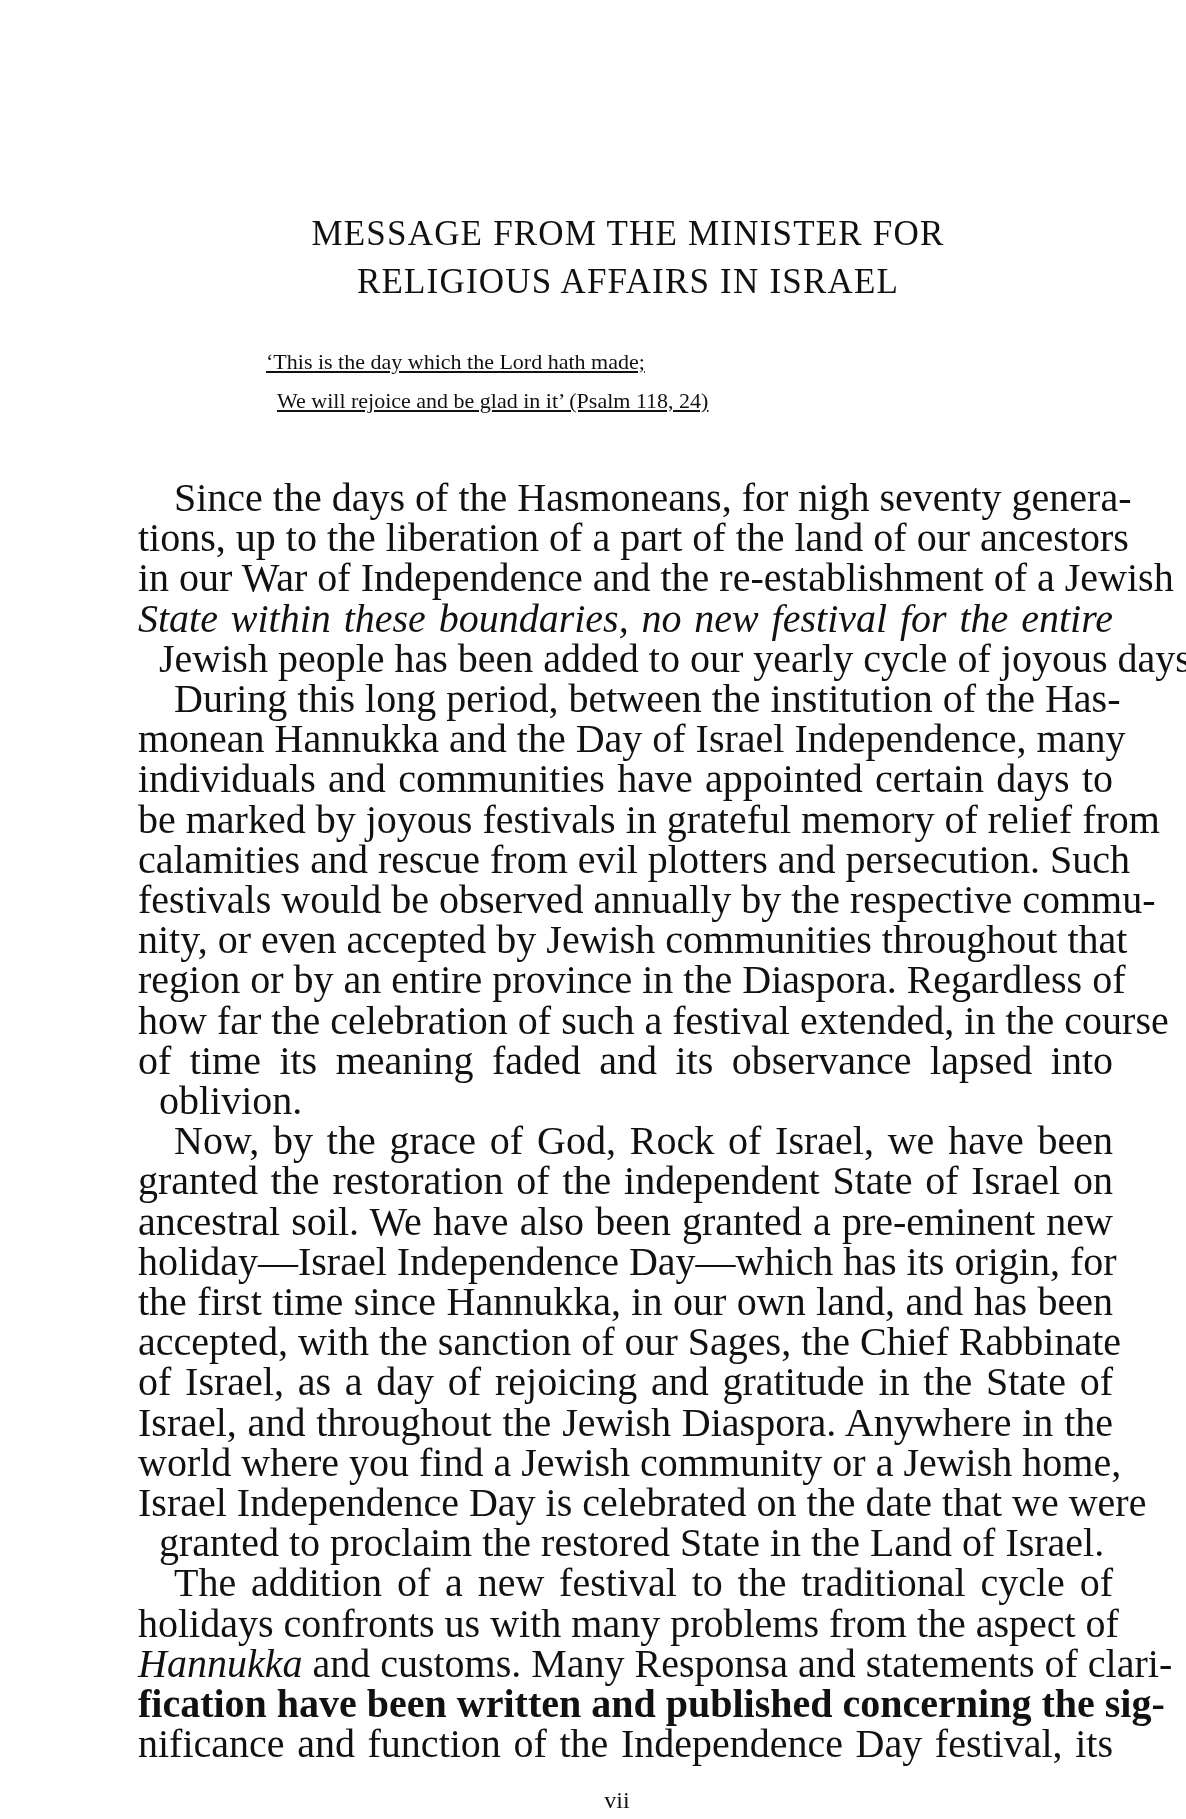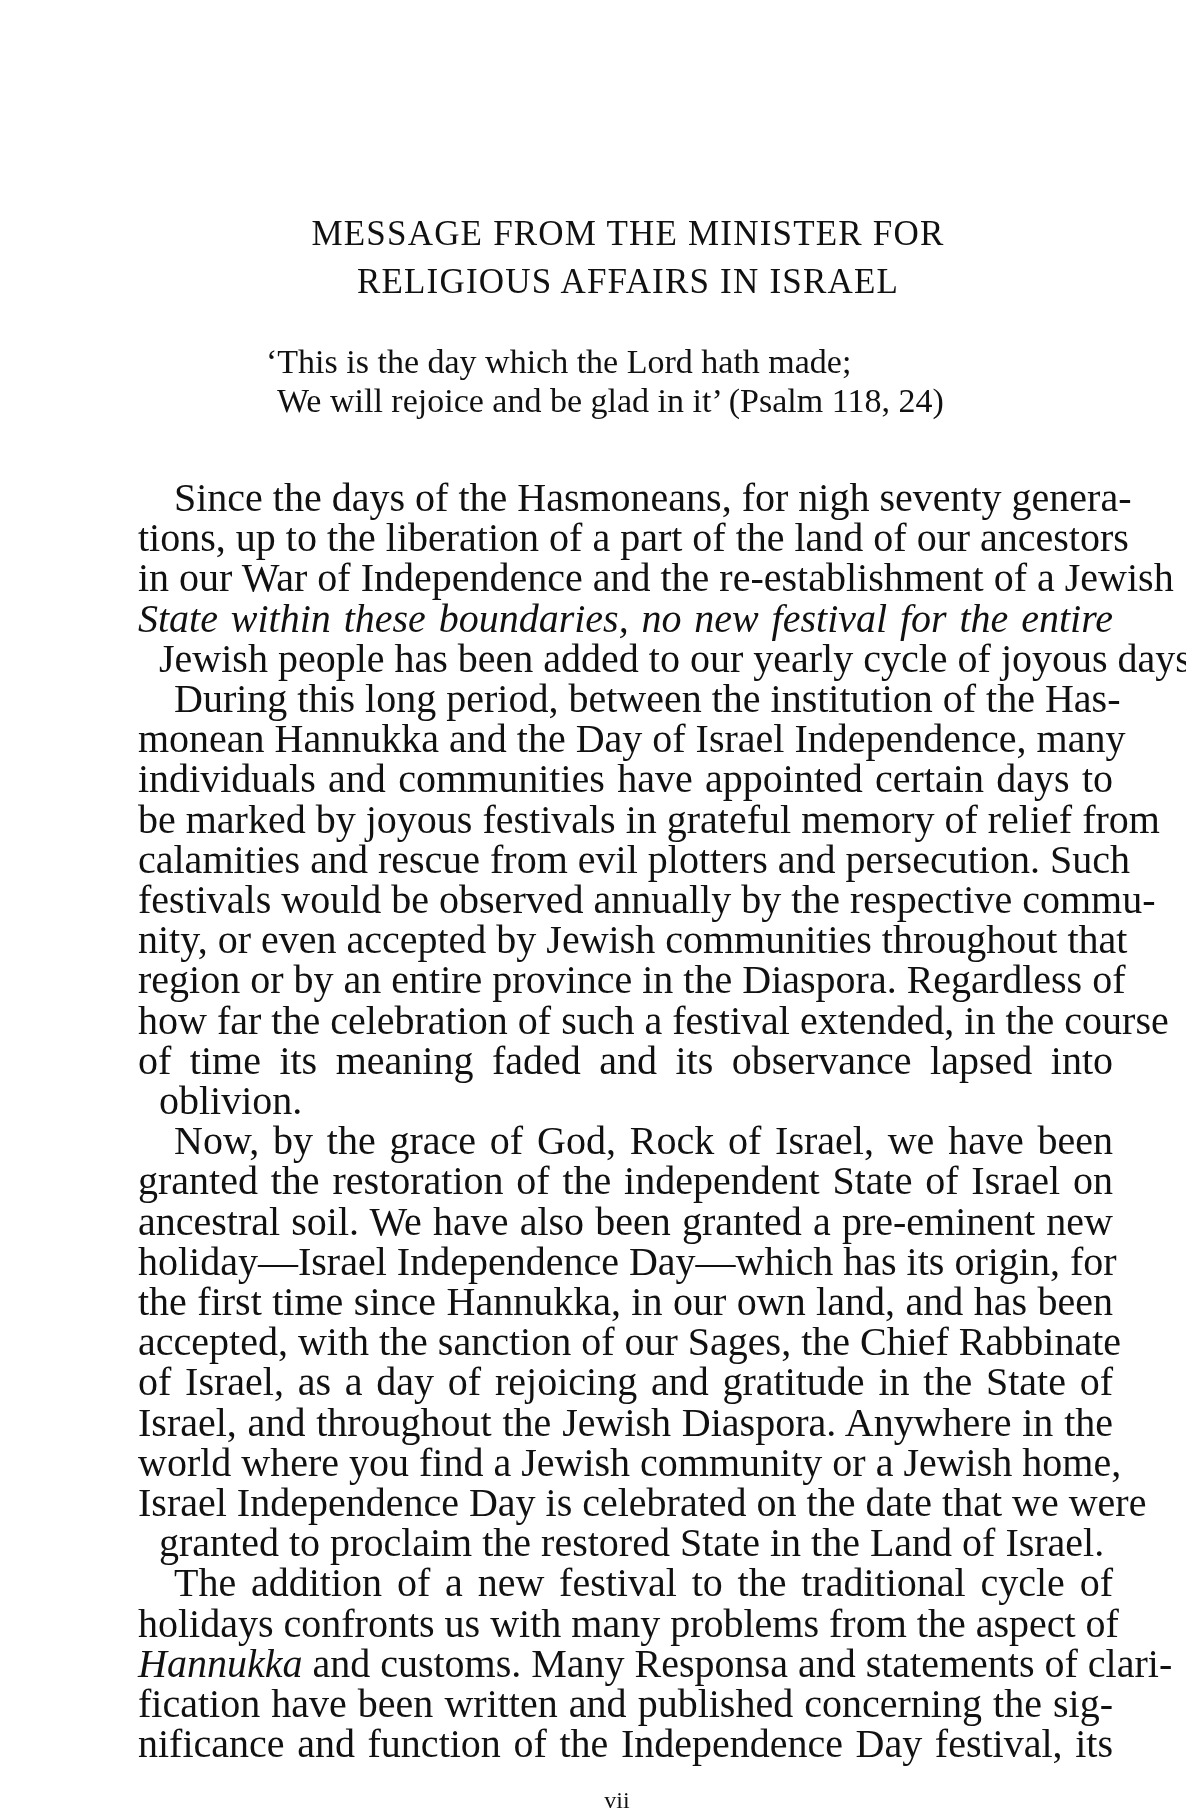--- a/index.html
+++ b/index.html
@@ -26,23 +26,24 @@
       left: 0;
       width: 1256px;
       text-align: center;
       font-size: 35px;
       letter-spacing: 1.2px;
       line-height: 40px;
       white-space: nowrap;
     }
     .epi-line {
       position: absolute;
-      font-size: 34px;
+      font-size: 22px;
       line-height: 36px;
       white-space: nowrap;
+      text-decoration: underline;
     }
     .body-line {
       position: absolute;
       left: 138px;
       width: 975px;
       font-size: 40px;
       line-height: 40px;
       height: 40px;
       white-space: nowrap;
       text-align: justify;
@@ -104,18 +105,18 @@
       <div class="body-line" style="top: 1282px;"><span>the first time since Hannukka, in our own land, and has been</span></div>
       <div class="body-line" style="top: 1322.2px;"><span>accepted, with the sanction of our Sages, the Chief Rabbinate</span></div>
       <div class="body-line" style="top: 1362.4px;"><span>of Israel, as a day of rejoicing and gratitude in the State of</span></div>
       <div class="body-line" style="top: 1402.6px;"><span>Israel, and throughout the Jewish Diaspora. Anywhere in the</span></div>
       <div class="body-line" style="top: 1442.8px;"><span>world where you find a Jewish community or a Jewish home,</span></div>
       <div class="body-line" style="top: 1483px;"><span>Israel Independence Day is celebrated on the date that we were</span></div>
       <div class="body-line last" style="top: 1523.2px;"><span>granted to proclaim the restored State in the Land of Israel.</span></div>
       <div class="body-line indent" style="top: 1563.4px;"><span>The addition of a new festival to the traditional cycle of</span></div>
       <div class="body-line" style="top: 1603.6px;"><span>holidays confronts us with many problems from the aspect of</span></div>
       <div class="body-line" style="top: 1643.8px;"><i style="display: inline;">Hannukka</i><span style="display: inline;"> and customs. Many Responsa and statements of clari-</span></div>
-      <div class="body-line" style="top: 1684px;"><span>fication have been written and published concerning the sig-</span></div>
+      <div class="body-line" style="top: 1684px; font-weight: bold;"><span>fication have been written and published concerning the sig-</span></div>
       <div class="body-line" style="top: 1724.2px;"><span>nificance and function of the Independence Day festival, its</span></div>
     </div>
 
   <div class="folio">vii</div>
 </div>
 
 </body></html>

